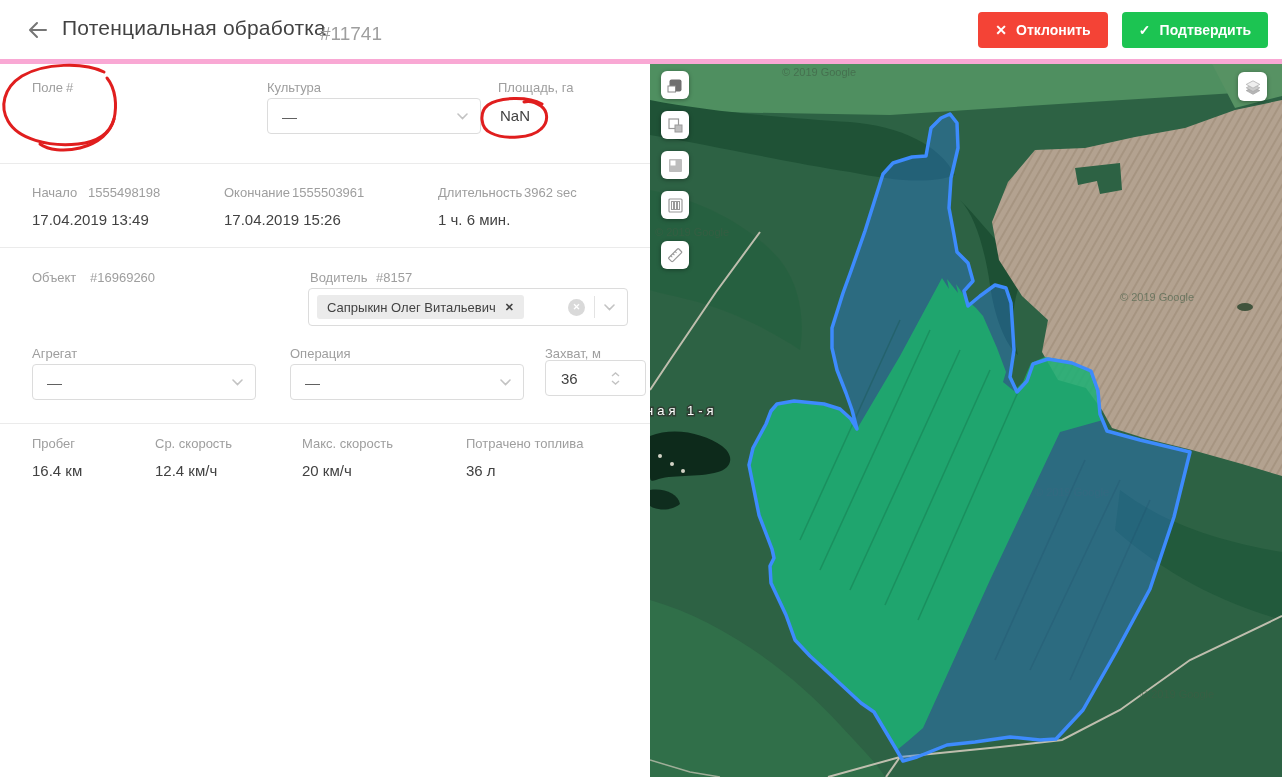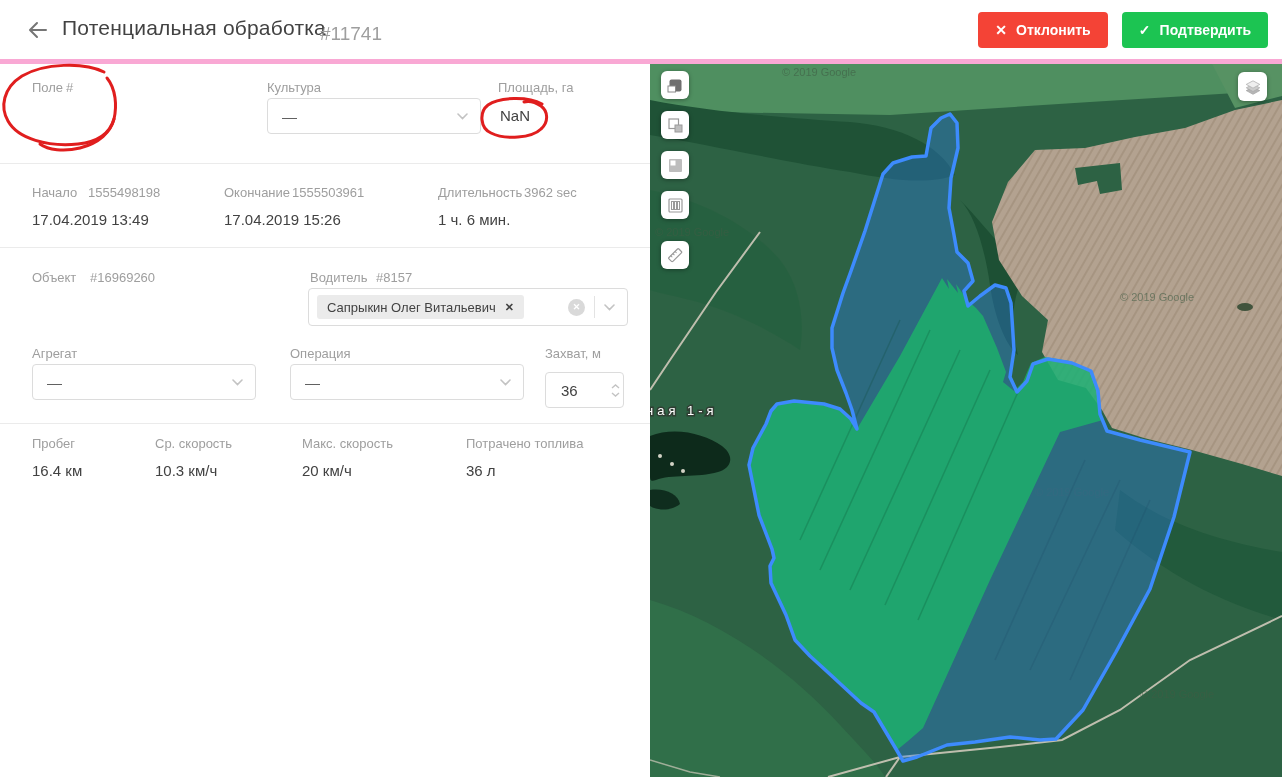--- a/index.html
+++ b/index.html
@@ -130,38 +130,38 @@
       </span>
     </div>
     <div class="select" style="left:290px;top:305px;width:234px;height:36px;">
       <span class="sel-val">—</span>
       <span class="chev">
         <svg width="11" height="7" viewBox="0 0 11 7">
             <path d="M1 1l4.5 4.5L10 1" fill="none" stroke="#c3c3c3" stroke-width="1.6" stroke-linecap="round"></path>
           </svg>
       </span>
     </div>
-    <div class="numinput" style="left:545px;top:313px;width:79px;height:36px;">
+    <div class="numinput" style="left:545px;top:301px;width:101px;height:36px;">
       <input type="text" readonly="" value="36" style="">
       <span class="spin">
         <svg width="9" height="5" viewBox="0 0 9 5">
             <path d="M1 4l3.5-3L8 4" fill="none" stroke="#c3c3c3" stroke-width="1.4"></path>
           </svg>
         <svg width="9" height="5" viewBox="0 0 9 5">
             <path d="M1 1l3.5 3L8 1" fill="none" stroke="#c3c3c3" stroke-width="1.4"></path>
           </svg>
       </span>
     </div>
 
     <div class="divider" style="top:364px;"></div>
 
     <div class="lbl" style="left:32px;top:377px;">Пробег</div>
     <div class="val" style="left:32px;top:403px;">16.4 км</div>
     <div class="lbl" style="left:155px;top:377px;">Ср. скорость</div>
-    <div class="val" style="left:155px;top:403px;">10.3 км/ч</div>
+    <div class="val" style="left:155px;top:403px;">12.4 км/ч</div>
     <div class="lbl" style="left:302px;top:377px;">Макс. скорость</div>
     <div class="val" style="left:302px;top:403px;">20 км/ч</div>
     <div class="lbl" style="left:466px;top:377px;">Потрачено топлива</div>
     <div class="val" style="left:466px;top:403px;">36 л</div>
   </div>
 
   <div class="map">
     <svg width="632" height="717" viewBox="0 0 632 717">
       <defs>
         <pattern id="tanstripes" patternUnits="userSpaceOnUse" width="7" height="7" patternTransform="rotate(30)">

